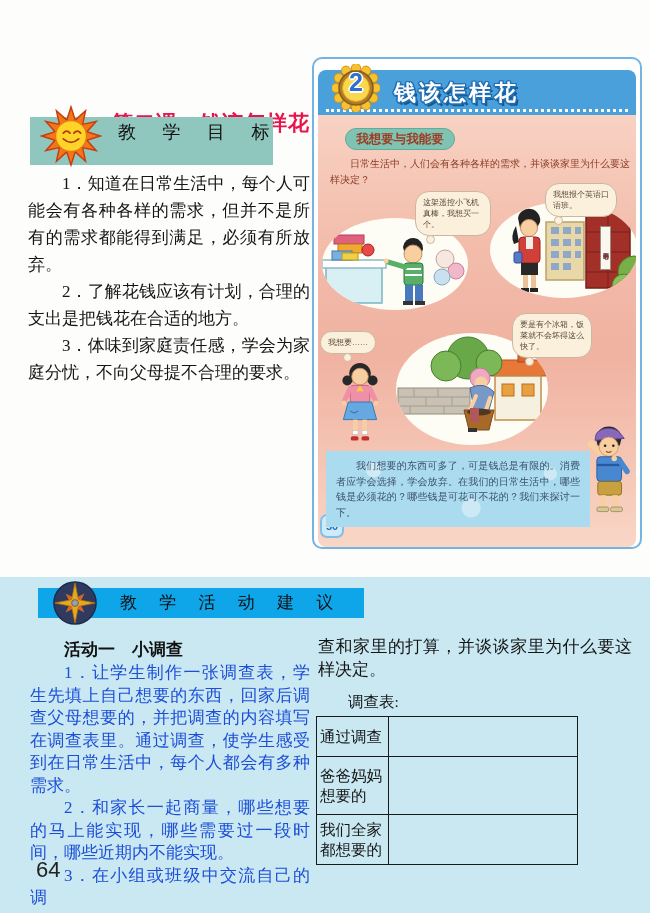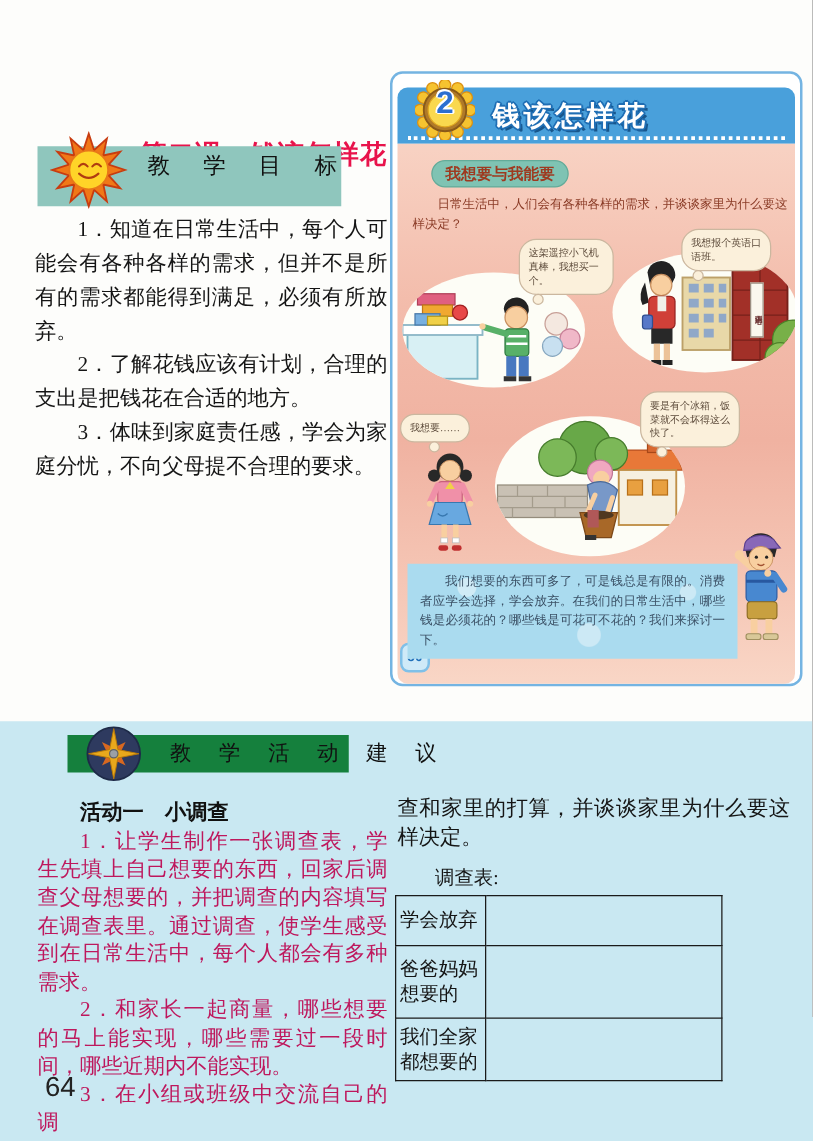--- a/index.html
+++ b/index.html
@@ -65,28 +65,28 @@
                 background-image:radial-gradient(circle at 18% 25%,rgba(255,255,255,.45) 7px,transparent 8px),
                                  radial-gradient(circle at 55% 75%,rgba(255,255,255,.4) 9px,transparent 10px),
                                  radial-gradient(circle at 85% 30%,rgba(255,255,255,.4) 6px,transparent 7px); }
   .tb-pagenum { position:absolute; left:2px; top:399px; width:24px; height:24px; background:#cfeaf8;
                 border:2px solid #7fc0e8; border-radius:7px; text-align:center; line-height:20px;
                 font-size:11px; font-weight:bold; color:#2070ba;
                 font-family:"Liberation Sans","DejaVu Sans",sans-serif; }
 
   
   .bottom { position:absolute; left:0; top:577px; width:650px; height:336px; background:#c9e8f2; }
-  .act-banner { position:absolute; left:38px; top:11px; width:225px; height:30px; background:#15803d;margin-left:16px; }
+  .act-banner { position:absolute; left:38px; top:11px; width:326px; height:30px; background:#0ea5e9; }
   .compass-wrap { position:absolute; left:14px; top:-8px; width:46px; height:46px; }
   .act-heading { position:absolute; left:82px; top:0; height:30px; line-height:30px;
                  font-size:17px; color:#111; letter-spacing:9px; white-space:nowrap; }
   .col-left { position:absolute; left:30px; top:60px; width:280px; }
   .act-title { font-size:17px; font-weight:bold; text-indent:2em; line-height:25px;
                font-family:Liberation Sans, sans-serif; color:#111; }
-  .col-left p.body, .col-right p.body { font-size:17px; line-height:22.5px; color:#be185d;
+  .col-left p.body, .col-right p.body { font-size:17px; line-height:22.5px; color:#1d4ed8;
                text-align:justify; text-indent:2em; }
   .col-right { position:absolute; left:318px; top:58px; width:314px; }
   .col-right p.cont { font-size:17px; line-height:23px; color:#151515; text-align:justify; text-indent:0; }
   .tbl-caption { font-size:15.5px; color:#151515; margin:11px 0 3px 30px; }
   table.survey { border-collapse:collapse; width:262px; margin-left:-2px; }
   table.survey td { border:1.5px solid #1a1a1a; }
   td.lbl { width:72px; font-size:15.5px; color:#151515; padding:2px 2px 2px 3px; line-height:20px; vertical-align:middle; }
   td.val { width:190px; }
   tr.r1 td { height:40px; } tr.r2 td { height:58px; } tr.r3 td { height:50px; }
   .folio { position:absolute; left:36px; top:280px; font-size:22px; color:#222;
@@ -342,21 +342,21 @@
       <p class="body">2．和家长一起商量，哪些想要的马上能实现，哪些需要过一段时间，哪些近期内不能实现。</p>
       <p class="body">3．在小组或班级中交流自己的调</p>
     </div>
 
     <div class="col-right">
       <p class="cont">查和家里的打算，并谈谈家里为什么要这样决定。</p>
       <p class="tbl-caption">调查表:</p>
       <table class="survey">
         <tbody>
             <tr class="r1">
-          <td class="lbl">学会放弃</td>
+          <td class="lbl">通过调查</td>
           <td class="val"></td>
         </tr>
         <tr class="r2">
           <td class="lbl">爸爸妈妈想要的</td>
           <td class="val"></td>
         </tr>
         <tr class="r3">
           <td class="lbl">我们全家都想要的</td>
           <td class="val"></td>
         </tr>

